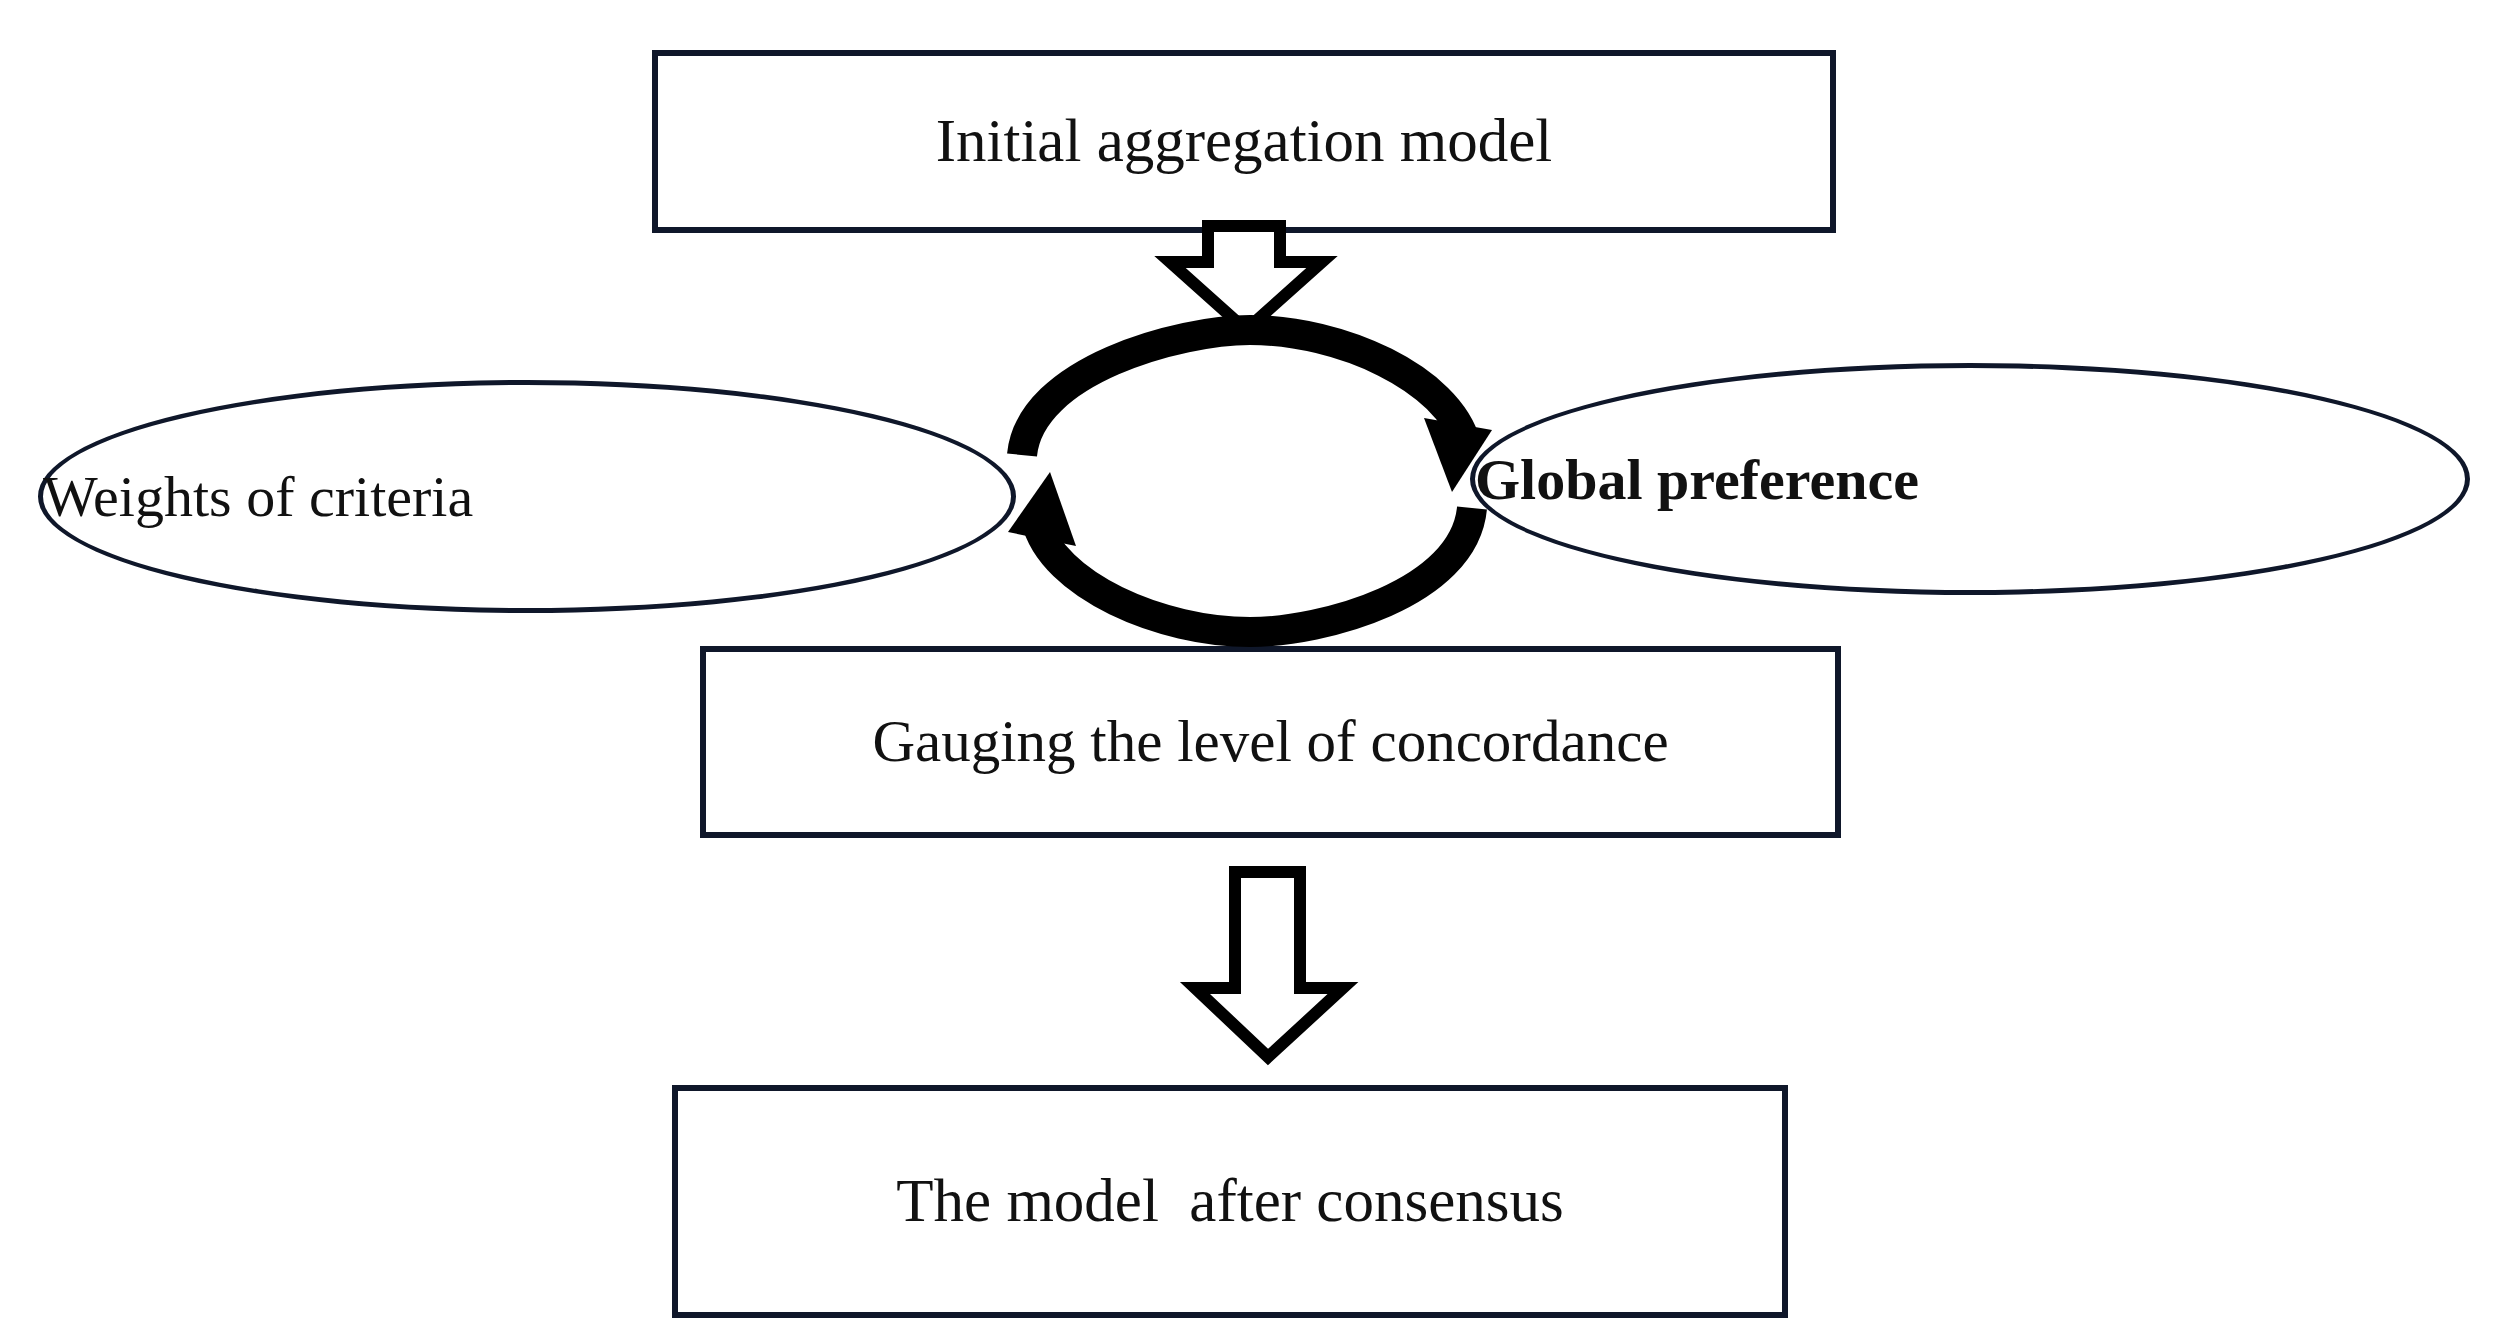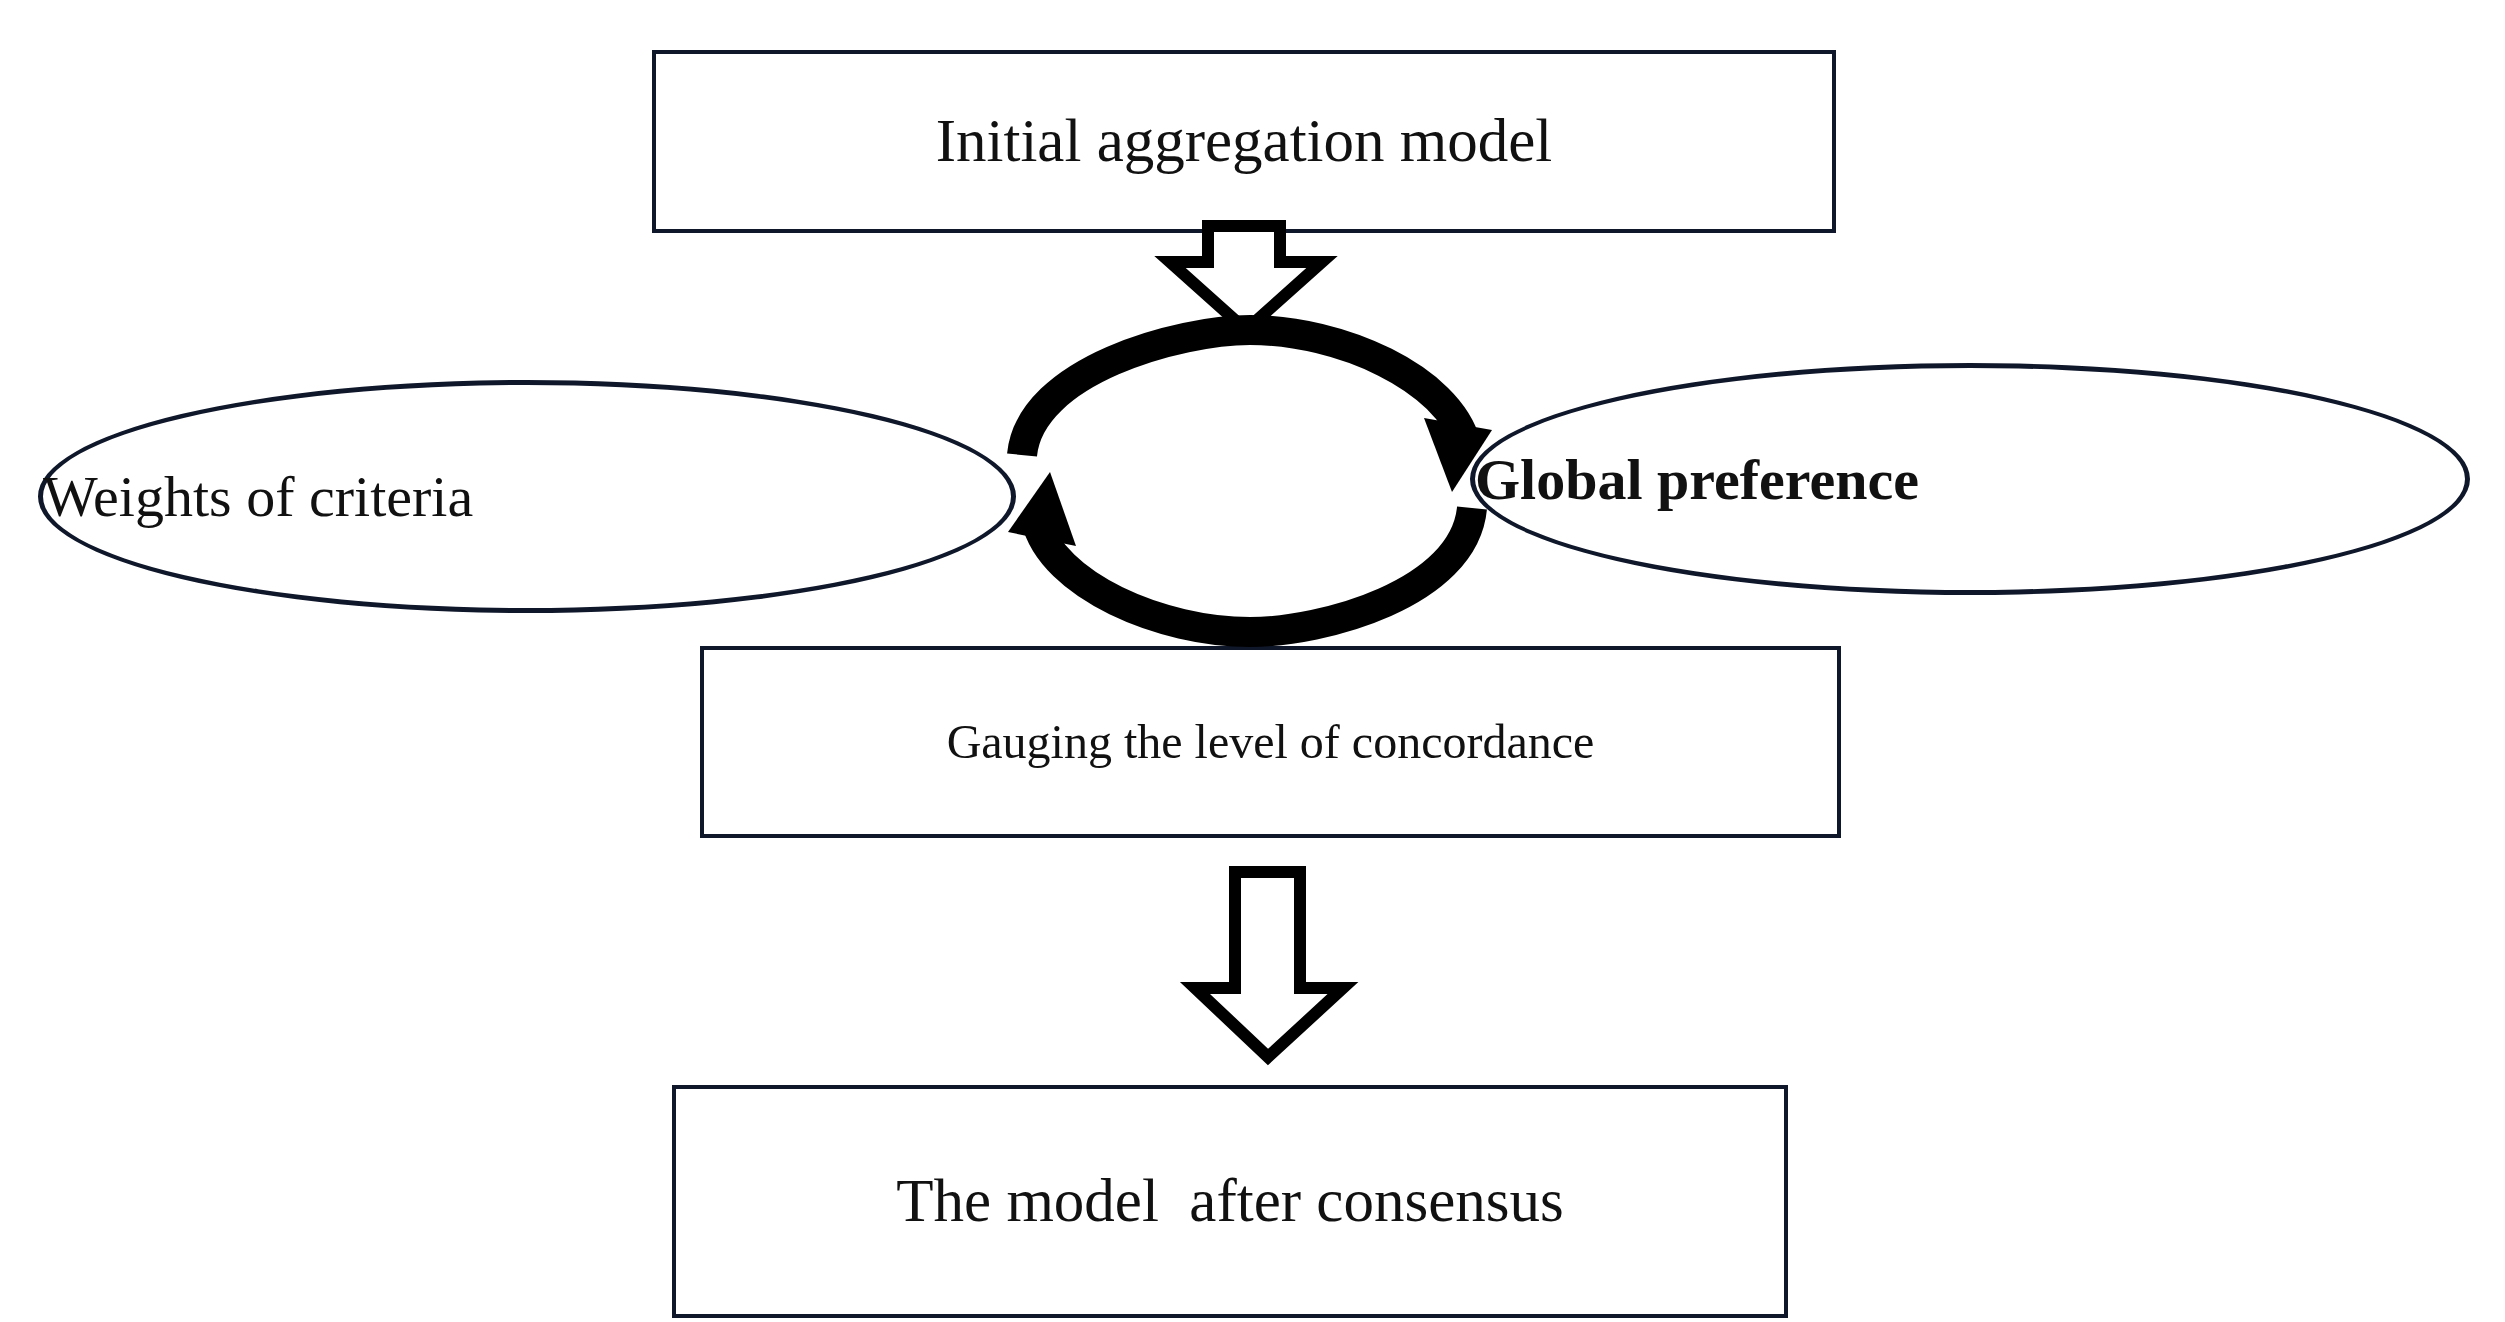--- a/index.html
+++ b/index.html
@@ -15,21 +15,21 @@
     background: #ffffff;
     overflow: hidden;
     font-family: "Liberation Serif", "DejaVu Serif", serif;
   }
 
   
   .proc-box {
     position: absolute;
     box-sizing: border-box;
     background: #ffffff;
-    border: 4px solid #0f172a;
+    border: 6px solid #0f172a;
     display: flex;
     align-items: center;
     justify-content: center;
   }
   .proc-box .box-label {
     font-family: "Liberation Serif", "DejaVu Serif", serif;
     color: #111111;
     line-height: 1.05;
     white-space: pre;
     text-align: center;
@@ -42,21 +42,21 @@
     height: 183px;
   }
   #box-initial-model .box-label { font-size: 61px; }
 
   #box-gauging {
     left: 700px;
     top: 646px;
     width: 1141px;
     height: 192px;
   }
-  #box-gauging .box-label { font-size: 48px; }
+  #box-gauging .box-label { font-size: 59px; }
 
   #box-final-model {
     left: 672px;
     top: 1085px;
     width: 1116px;
     height: 233px;
   }
   #box-final-model .box-label { font-size: 61px; }
 
   

